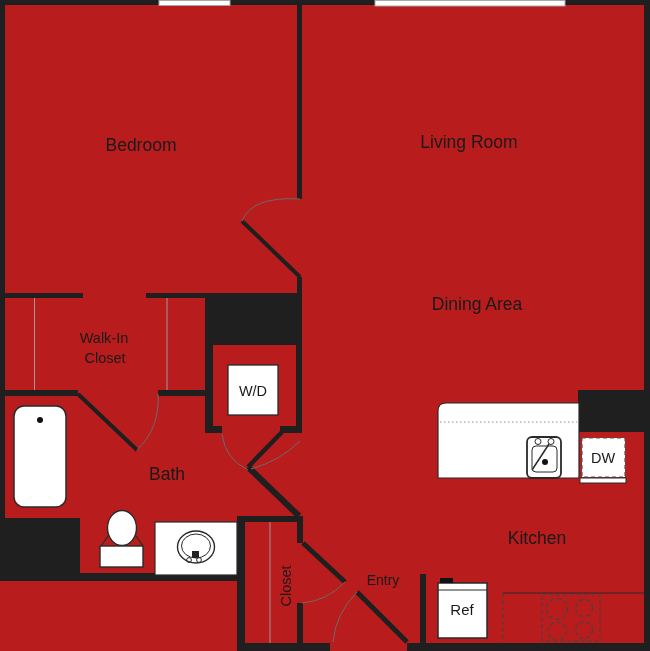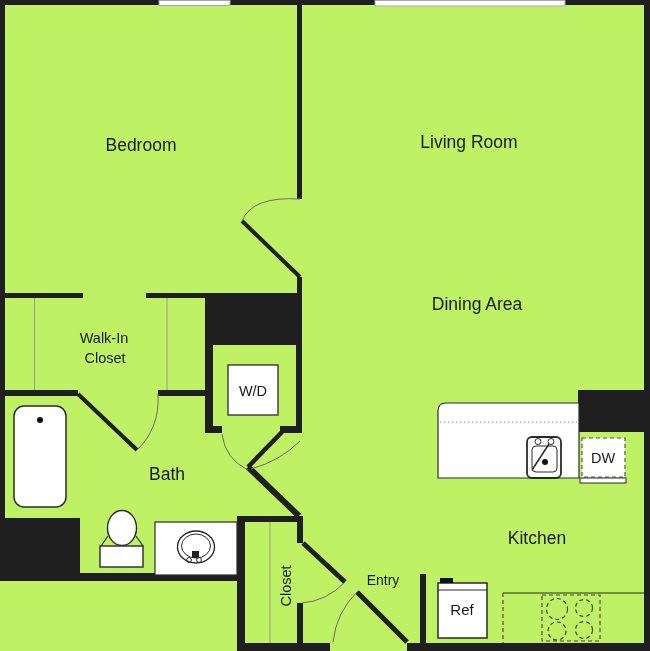--- a/index.html
+++ b/index.html
@@ -1,16 +1,16 @@
 <!DOCTYPE html>
 <html><head>
 <meta charset="utf-8">
 <style>
   html,body{margin:0;padding:0;background:#fff;}
-  .plan-canvas{position:relative;width:650px;height:651px;background:#bef264;font-family:"Liberation Sans",sans-serif;}
+  .plan-canvas{position:relative;width:650px;height:651px;background:#b91c1c;font-family:"Liberation Sans",sans-serif;}
   svg{display:block;}
   .wall{fill:#1f1f1f;stroke:none;}
   .wall-line{stroke:#1f1f1f;fill:none;}
   .door-leaf{stroke:#1f1f1f;fill:none;}
   .door-arc{stroke:#6b6b6b;stroke-width:1;fill:none;}
   .fixture{fill:#ffffff;stroke:#2a2a2a;}
   .fixture-thin{fill:none;stroke:#2a2a2a;}
   .dashed{fill:#ffffff;stroke:#555555;stroke-dasharray:4 3;}
   .dashed-line{fill:none;stroke:#444444;stroke-dasharray:4 3;}
   .dotted-line{fill:none;stroke:#8a8a8a;stroke-dasharray:1.5 2.5;}

